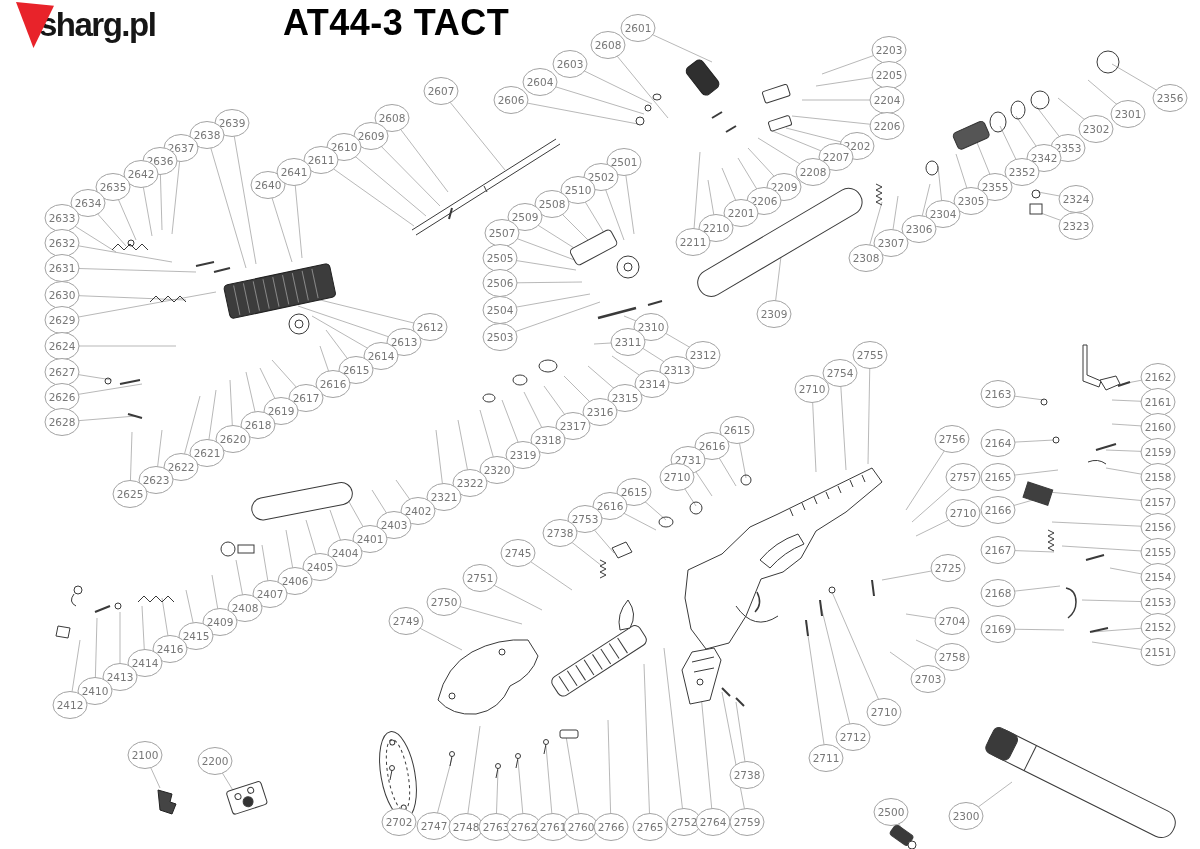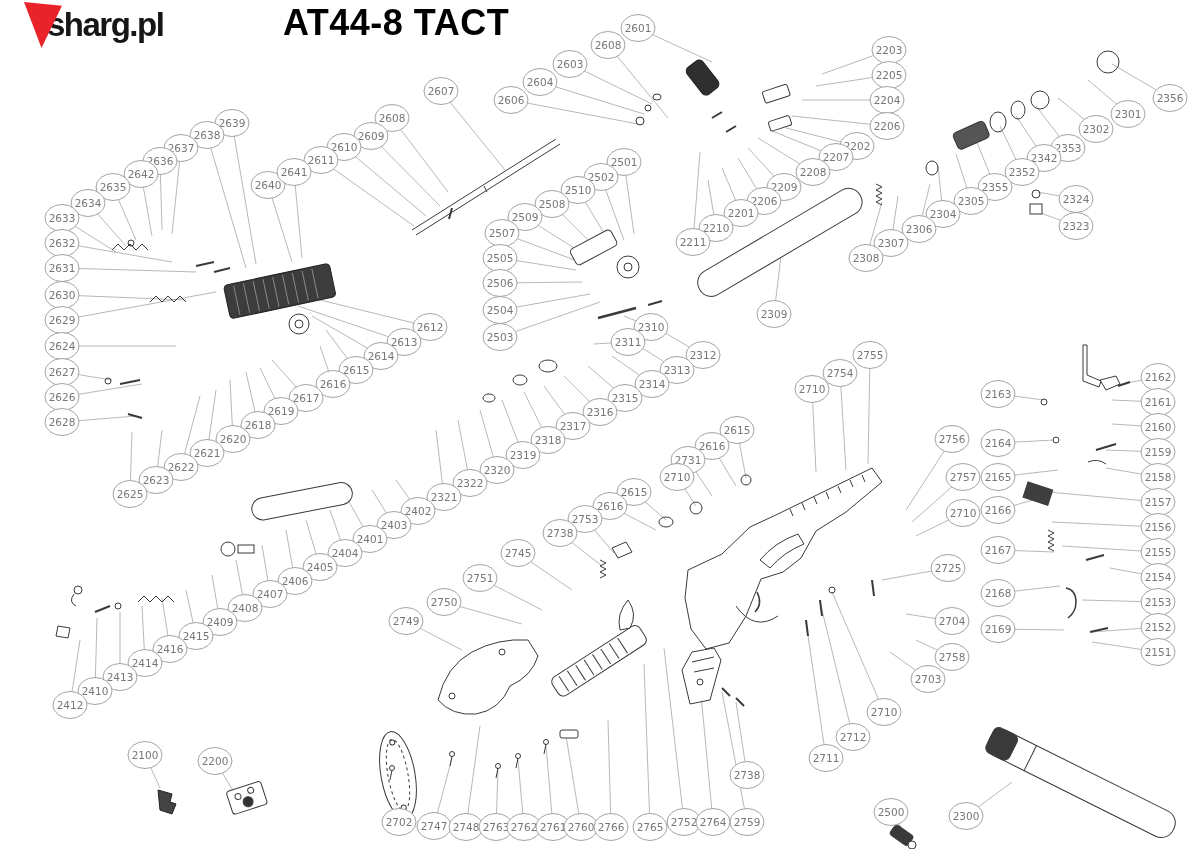--- a/index.html
+++ b/index.html
@@ -1,37 +1,37 @@
 <!DOCTYPE html>
 <html><head>
 <meta charset="utf-8">
 <style>
   html,body{margin:0;padding:0;background:#ffffff;}
   .stage{position:relative;width:1200px;height:849px;background:#fff;overflow:hidden;font-family:"Liberation Sans",sans-serif;}
-  .logo{position:absolute;left:24px;top:2px;display:flex;align-items:center;z-index:5;}
+  .logo{position:absolute;left:16px;top:2px;display:flex;align-items:center;z-index:5;}
   .logo-triangle{width:38px;height:46px;background:#e8232a;clip-path:polygon(0 0,100% 8%,46% 100%);}
   .logo-text{font-size:33px;font-weight:bold;color:#161616;letter-spacing:-1.5px;margin-left:-15px;line-height:46px;}
   .page-title{position:absolute;left:283px;top:2px;font-size:36px;font-weight:bold;color:#000;letter-spacing:.5px;z-index:5;}
   svg.diagram{position:absolute;left:0;top:0;}
   #leader-lines line{stroke:#9a9a9a;stroke-width:.7;}
   #callouts ellipse{fill:#ffffff;stroke:#a3a3a3;stroke-width:1;}
   #callouts text{font:10.5px "DejaVu Sans",sans-serif;fill:#777;text-anchor:middle;}
   #part-sketches{stroke:#3a3a3a;fill:none;stroke-width:1;}
 </style>
 </head>
 <body>
 
 <div class="stage">
 
   <div class="logo">
     <div class="logo-triangle"></div>
     <div class="logo-text">sharg.pl</div>
   </div>
 
-  <div class="page-title">AT44-8 TACT</div>
+  <div class="page-title">AT44-3 TACT</div>
 
   <svg class="diagram" width="1200" height="849" viewBox="0 0 1200 849">
 
     <g id="leader-lines">
         <line x1="638" y1="28" x2="712" y2="62"></line>
         <line x1="608" y1="45" x2="668" y2="118"></line>
         <line x1="570" y1="64" x2="652" y2="104"></line>
         <line x1="540" y1="82" x2="644" y2="114"></line>
         <line x1="511" y1="100" x2="638" y2="124"></line>
         <line x1="441" y1="91" x2="505" y2="170"></line>

